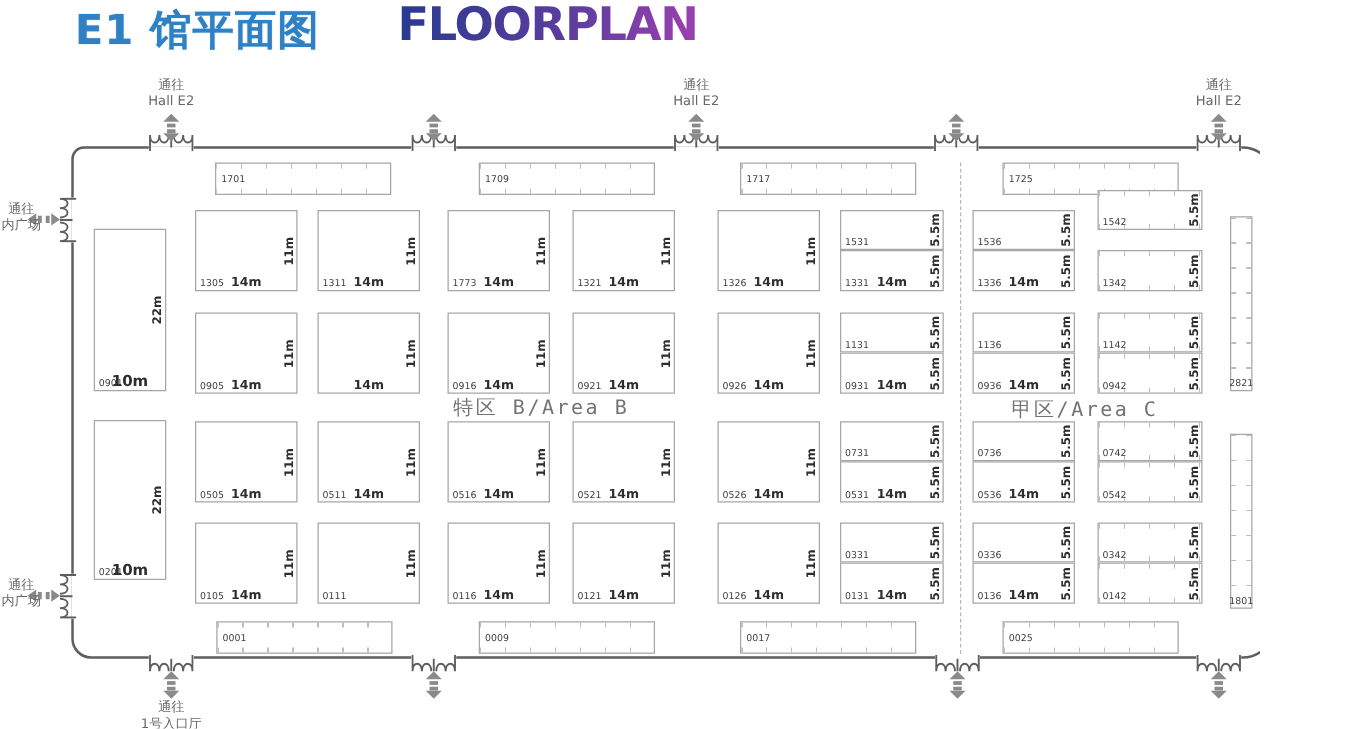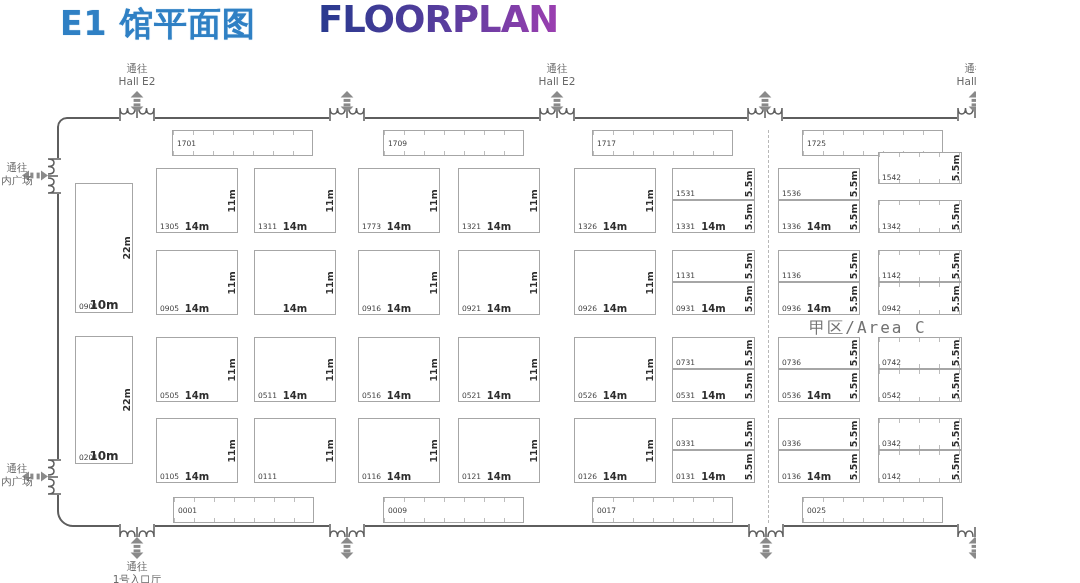--- a/index.html
+++ b/index.html
@@ -1,17 +1,17 @@
 <!DOCTYPE html>
 <html><head>
 <meta charset="utf-8">
 <style>
   html,body{margin:0;padding:0;background:#fff;}
   .page{position:relative;width:976px;height:583px;background:#fff;overflow:hidden;
-        font-family:"DejaVu Sans","Liberation Sans",sans-serif;}
+        font-family:"DejaVu Sans","Liberation Sans",sans-serif;padding-left:32px;}
   .title-cn{position:absolute;left:60px;top:2px;font-size:33px;font-weight:800;
         color:#2f80c4;letter-spacing:1px;text-shadow:0 0 1px #7eb2dc;}
   .title-en{position:absolute;left:318px;top:-2px;font-size:37px;font-weight:800;
         letter-spacing:-1px;background:linear-gradient(90deg,#283a8f 0%,#5a3d9e 55%,#9b3fb0 100%);
         -webkit-background-clip:text;background-clip:text;color:transparent;}
   .hall{position:absolute;left:57px;top:117px;width:963px;height:410px;box-sizing:border-box;
         border:2px solid #5e5e5e;border-radius:10px 26px 26px 16px;z-index:1;background:#fff;}
   .booth{position:absolute;background:#fff;border:1px solid #a6a6a6;box-sizing:border-box;z-index:2;}
   .bn{position:absolute;font-size:7.5px;color:#3e3e3e;white-space:nowrap;}
   .bn-bl{left:3px;bottom:1px;}
@@ -444,14 +444,15 @@
       <div class="passage" style="left: 975px; top: 62px; width: 84px;">通往
 Hall E2</div>
       <div class="passage" style="left: 17px; top: 161px; width: 44px;">通往
 内广场</div>
       <div class="passage" style="left: 17px; top: 462px; width: 44px;">通往
 内广场</div>
       <div class="passage" style="left: 137px; top: 560px; width: 100px;">通往
 1号入口厅</div>
     </div>
 
+  <div class="area-label" style="left:433px;top:316px;">特区 B/Area B</div>
   <div class="area-label" style="left:868px;top:318px;">甲区/Area C</div>
 </div>
 
 </body></html>

